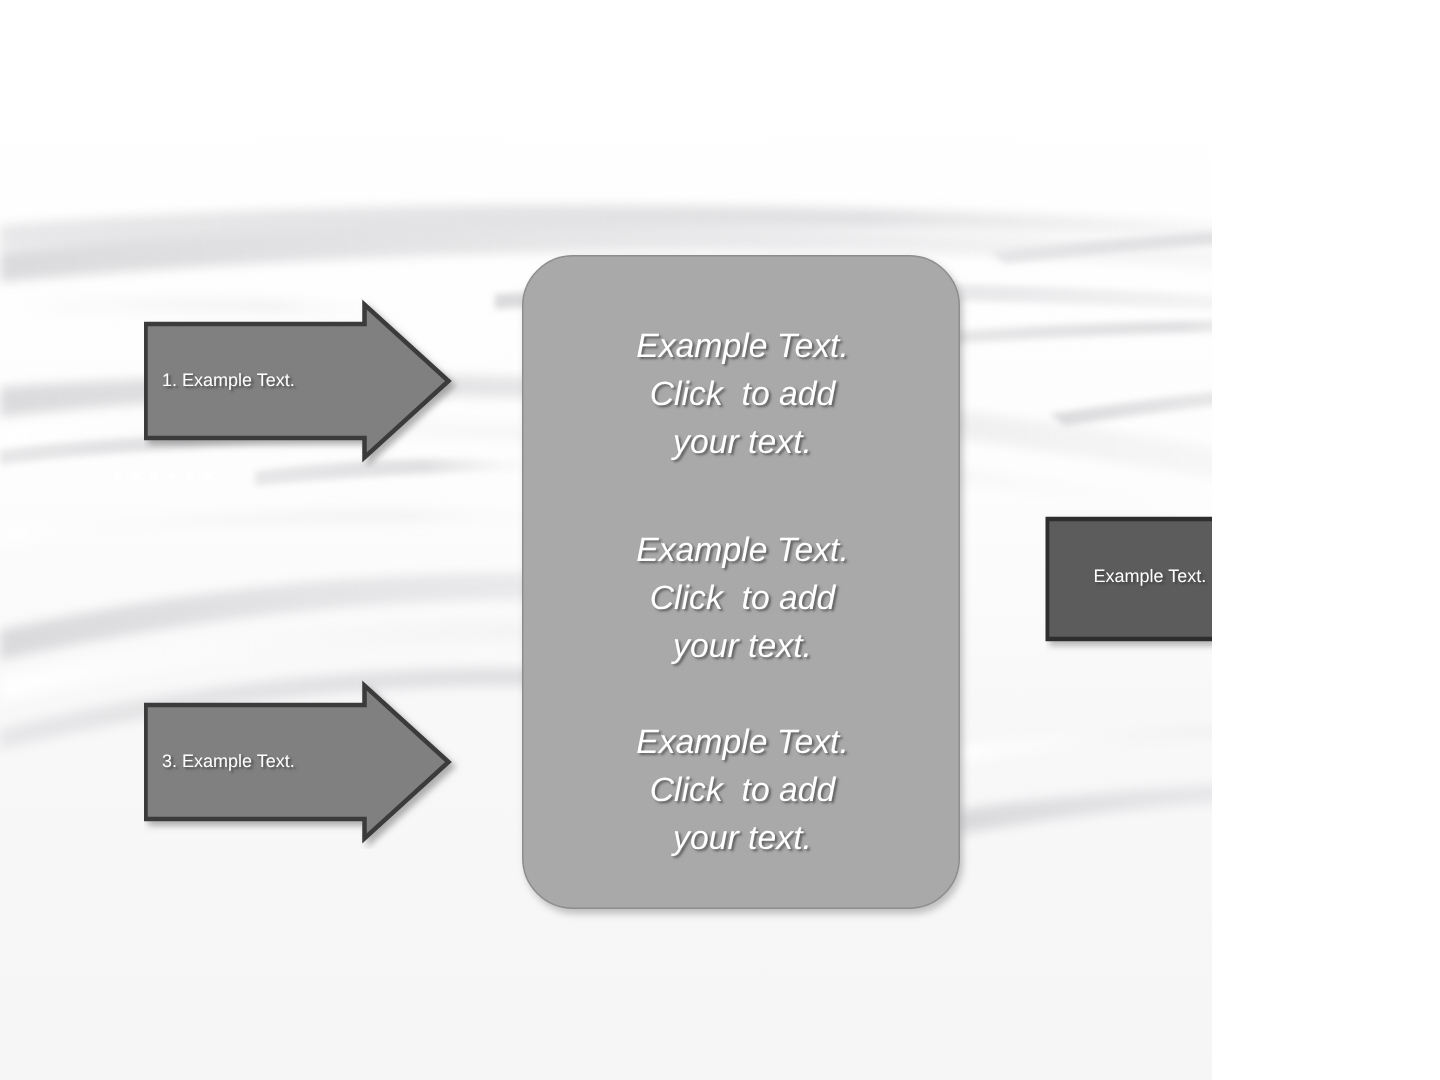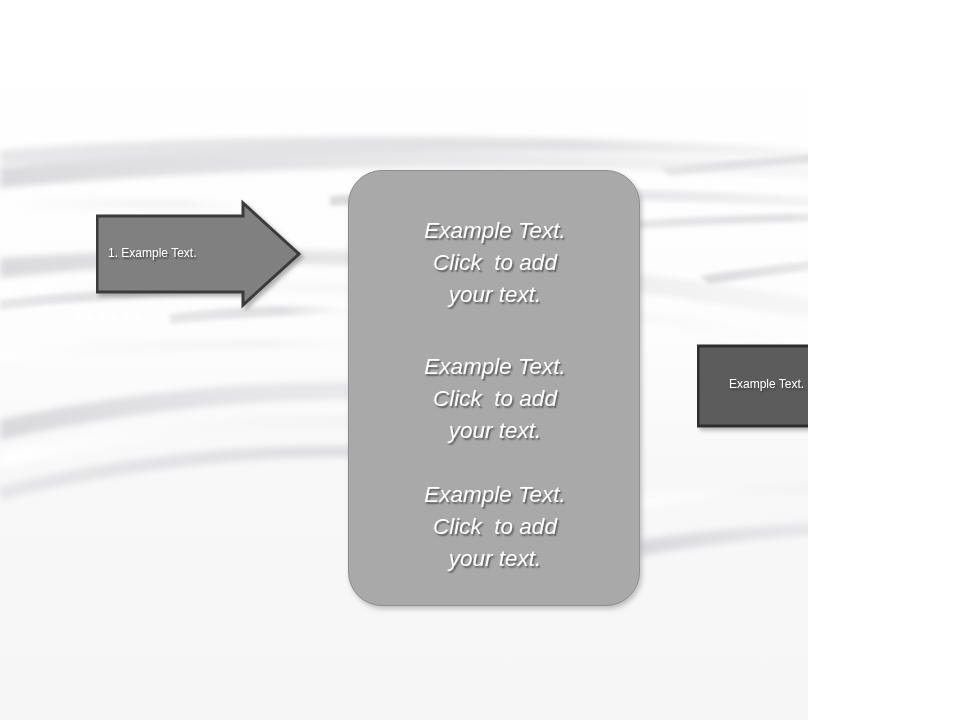--- a/index.html
+++ b/index.html
@@ -225,20 +225,31 @@
         <filter id="ash1" x="-20%" y="-20%" width="150%" height="150%">
           <feDropShadow dx="3" dy="3" stdDeviation="2" flood-color="#6f6f6f" flood-opacity="0.55"></feDropShadow>
         </filter>
       </defs>
       <path d="M1,20 L147,20 L147,7 L203,58 L147,109 L147,96 L1,96 Z" fill="#808080" stroke="#3b3b3b" stroke-width="3" filter="url(#ash1)"></path>
     </svg>
     <div class="arrow-label">1. Example Text.</div>
   </div>
 
 
+  <div class="arrow a3">
+    <svg width="212" height="116" viewBox="0 0 212 116" xmlns="http://www.w3.org/2000/svg">
+      <defs>
+        <filter id="ash3" x="-20%" y="-20%" width="150%" height="150%">
+          <feDropShadow dx="3" dy="3" stdDeviation="2" flood-color="#6f6f6f" flood-opacity="0.55"></feDropShadow>
+        </filter>
+      </defs>
+      <path d="M1,20 L147,20 L147,7 L203,58 L147,109 L147,96 L1,96 Z" fill="#808080" stroke="#3b3b3b" stroke-width="3" filter="url(#ash3)"></path>
+    </svg>
+    <div class="arrow-label">3. Example Text.</div>
+  </div>
 
   <div class="arrow a4">
     <svg width="212" height="128" viewBox="0 0 212 128" xmlns="http://www.w3.org/2000/svg">
       <defs>
         <filter id="ash4" x="-20%" y="-20%" width="150%" height="150%">
           <feDropShadow dx="3" dy="3" stdDeviation="2" flood-color="#6f6f6f" flood-opacity="0.5"></feDropShadow>
         </filter>
       </defs>
       <path d="M1,24 L145,24 L145,9 L202,63 L145,118 L145,104 L1,104 Z" fill="#5b5b5b" stroke="#2f2f2f" stroke-width="3" filter="url(#ash4)"></path>
     </svg>

